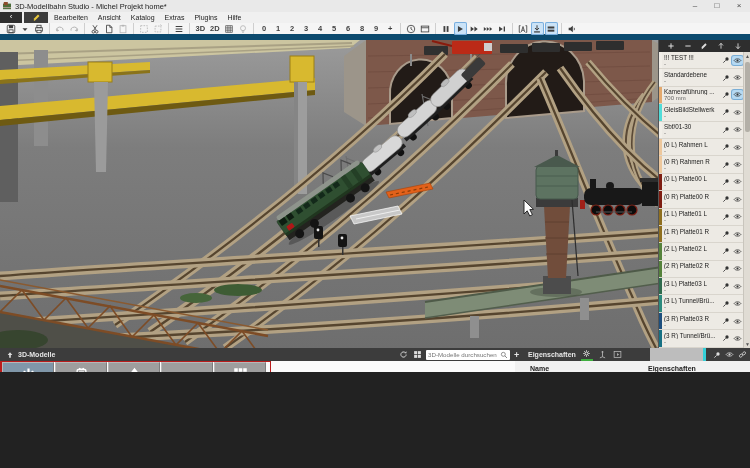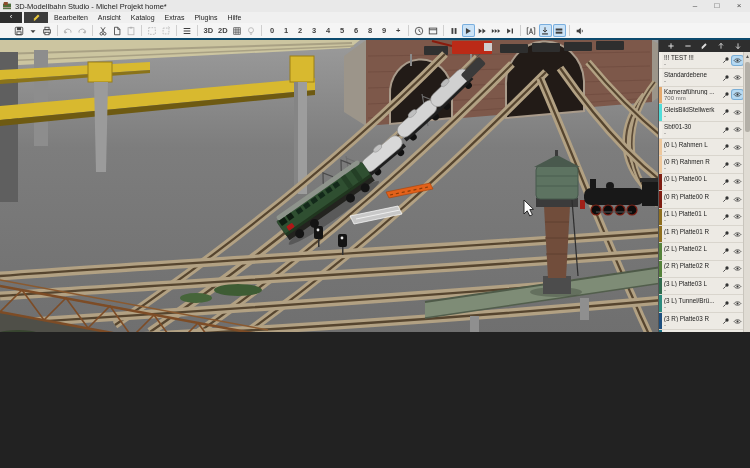--- a/index.html
+++ b/index.html
@@ -1,16 +1,16 @@
 <!DOCTYPE html>
 <html><head>
 <meta charset="utf-8">
 <style>
   html,body{margin:0;padding:0;background:#222;}
-  .app{position:relative;width:750px;height:332px;overflow:hidden;
+  .app{position:relative;width:750px;height:372px;overflow:hidden;
        font-family:"Liberation Sans","DejaVu Sans",sans-serif;background:#b91c1c;
        -webkit-font-smoothing:antialiased;}
   .app *{box-sizing:border-box;}
   .ic{display:inline-flex;align-items:center;justify-content:center;}
   .ic svg{display:block;}
 
   
   .titlebar{position:absolute;top:0;left:0;width:750px;height:12px;background:#e9e9e9;
             display:flex;align-items:center;font-size:7.5px;color:#222;}
   .titlebar .app-ico{width:8px;height:8px;margin:0 4px 0 3px;}
@@ -19,21 +19,21 @@
 
   
   .menurow{position:absolute;top:12px;left:0;width:750px;height:11px;background:#f0f0f0;display:flex;align-items:stretch;}
   .backtab{width:22px;background:#2e2e2e;color:#fff;text-align:center;font-size:8px;line-height:10px;}
   .edittab{width:24px;margin-left:2px;background:#3c3c3c;display:flex;align-items:center;justify-content:center;color:#e8c83c;}
   .menus{display:flex;align-items:center;margin-left:6px;gap:10px;font-size:7px;color:#222;}
   .menus span{cursor:default;}
 
   
   .toolbar{position:absolute;top:23px;left:0;width:750px;height:17px;background:#f5f5f5;
-           border-bottom:2px solid #0c4a6e;display:flex;align-items:center;padding-left:12px;color:#3f3f3f;text-align:center;}
+           border-bottom:6px solid #0c4a6e;display:flex;align-items:center;padding-left:4px;color:#3f3f3f;text-align:center;}
   .tbtn{min-width:13px;height:13px;display:inline-flex;align-items:center;justify-content:center;
         border-radius:2px;font-size:7.5px;color:#3f3f3f;margin:0 0.5px;}
   .tbtn.txt{font-weight:bold;padding:0 2px;}
   .tbtn.active{background:#cbe3f7;box-shadow:inset 0 0 0 1px #79aede;}
   .tbtn.disabled{opacity:.35;}
   .tsep{width:1px;height:11px;background:#cfcfcf;margin:0 3px;}
 
   
   .viewport{position:absolute;top:40px;left:0;width:750px;height:308px;background:#777;}
 

